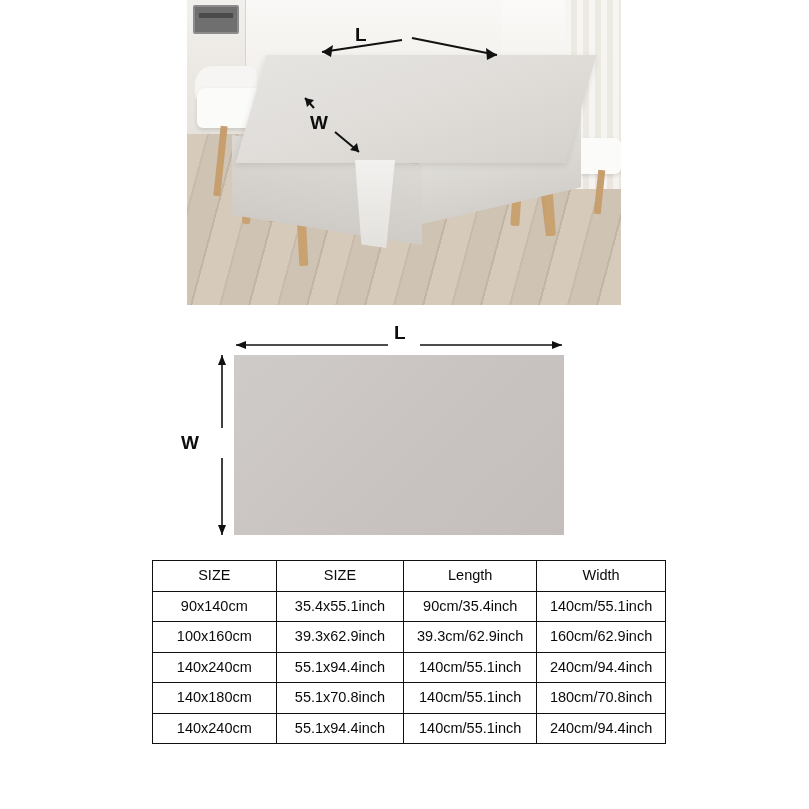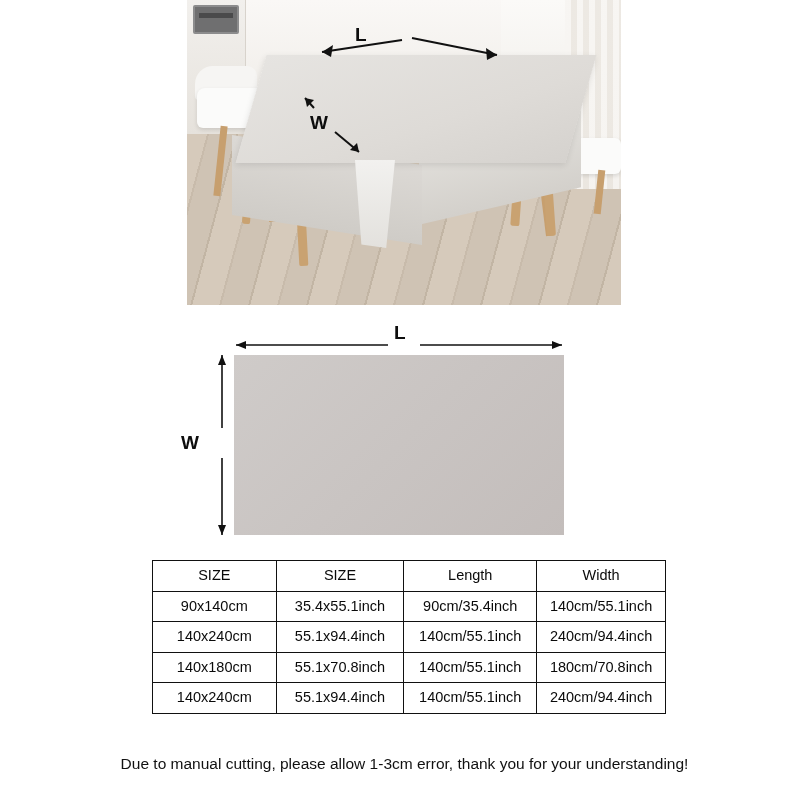--- a/index.html
+++ b/index.html
@@ -304,20 +304,26 @@
     </tr>
   </thead>
   <tbody>
     <tr>
       <td>90x140cm</td>
       <td>35.4x55.1inch</td>
       <td>90cm/35.4inch</td>
       <td>140cm/55.1inch</td>
     </tr>
     <tr>
+      <td>100x160cm</td>
+      <td>39.3x62.9inch</td>
+      <td>39.3cm/62.9inch</td>
+      <td>160cm/62.9inch</td>
+    </tr>
+    <tr>
       <td>140x240cm</td>
       <td>55.1x94.4inch</td>
       <td>140cm/55.1inch</td>
       <td>240cm/94.4inch</td>
     </tr>
     <tr>
       <td>140x180cm</td>
       <td>55.1x70.8inch</td>
       <td>140cm/55.1inch</td>
       <td>180cm/70.8inch</td>
@@ -325,14 +331,13 @@
     <tr>
       <td>140x240cm</td>
       <td>55.1x94.4inch</td>
       <td>140cm/55.1inch</td>
       <td>240cm/94.4inch</td>
     </tr>
   </tbody>
 </table>
 
 <div class="notes">
-  <div>Due to manual cutting, please allow 1-3cm error, thank you for your understanding!</div>
 </div>
 
 </body></html>

